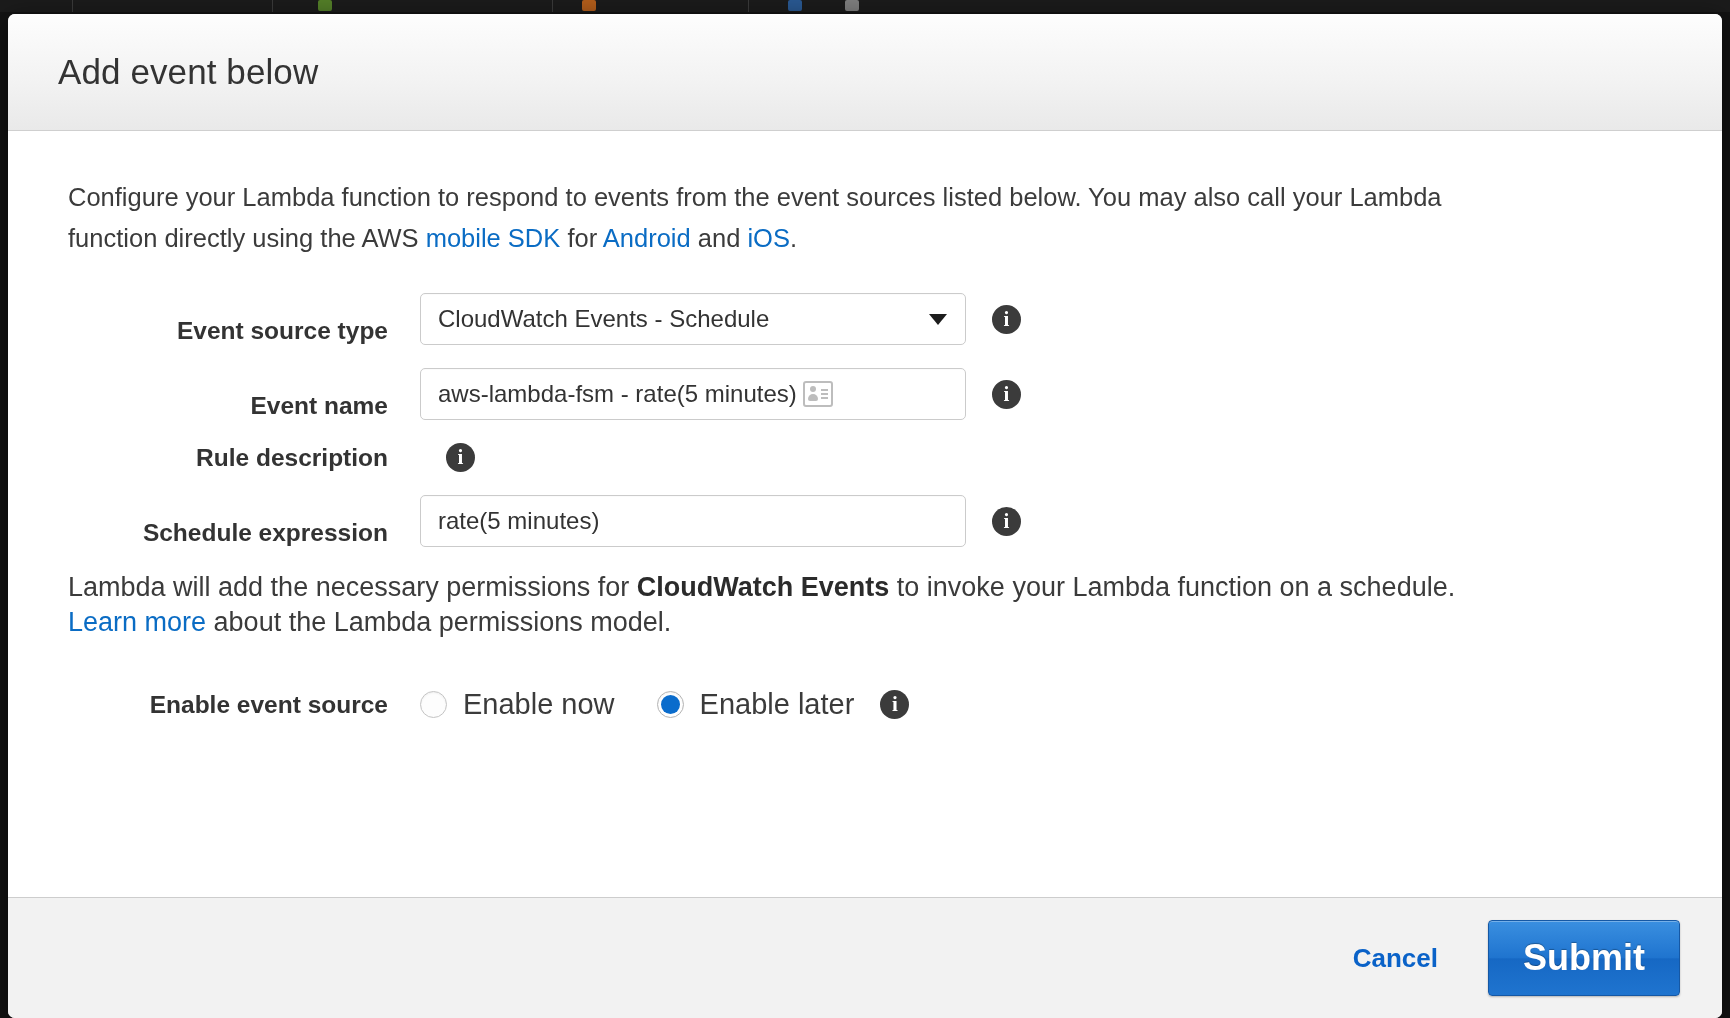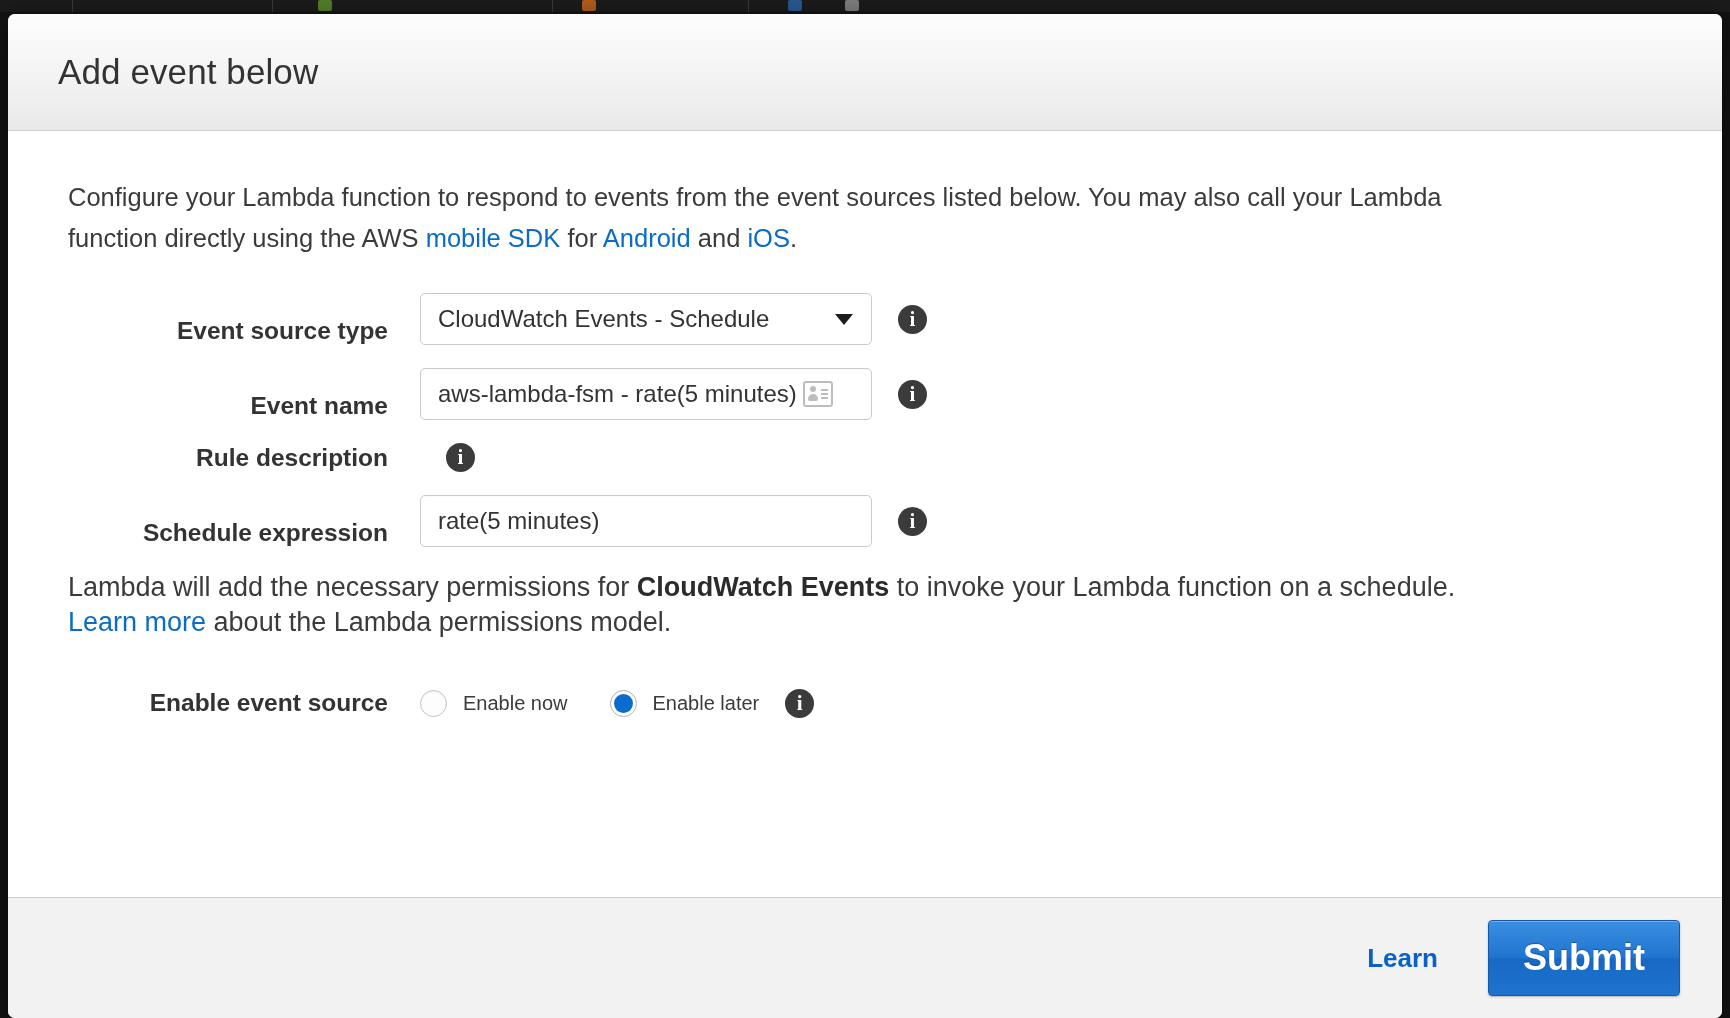--- a/index.html
+++ b/index.html
@@ -102,21 +102,21 @@
   }
 
   .control {
     position: relative;
     display: flex;
     align-items: center;
   }
 
   .field {
     height: 52px;
-    width: 452px;
+    width: 546px;
     border: 1px solid #cbcbcb;
     border-radius: 5px;
     background: #ffffff;
     display: flex;
     align-items: center;
     padding: 0 14px 0 17px;
     font-size: 24px;
     color: #333333;
     box-shadow: inset 0 1px 1px rgba(0,0,0,.02);
   }
@@ -237,21 +237,21 @@
     border-color: #b4b4b4;
   }
   .radio.checked::after {
     content: "";
     position: absolute;
     inset: 3px;
     border-radius: 50%;
     background: #0a6ccc;
   }
   .radio-label {
-    font-size: 20px;
+    font-size: 29px;
     color: #3b3b3b;
   }
   .radio-row .info-badge { margin-left: 0; }
 
   
   .modal-footer {
     flex: 0 0 121px;
     height: 121px;
     background: #f2f2f2;
     border-top: 1px solid #cdcdcd;
@@ -369,17 +369,17 @@
           <span class="radio checked"></span>
           <span class="radio-label">Enable later</span>
         </div>
         <div class="info-badge">i</div>
       </div>
     </div>
 
   </div>
 
   <div class="modal-footer">
-    <button class="btn-cancel">Learn</button>
+    <button class="btn-cancel">Cancel</button>
     <button class="btn-submit">Submit</button>
   </div>
 
 </div>
 
 </body></html>

